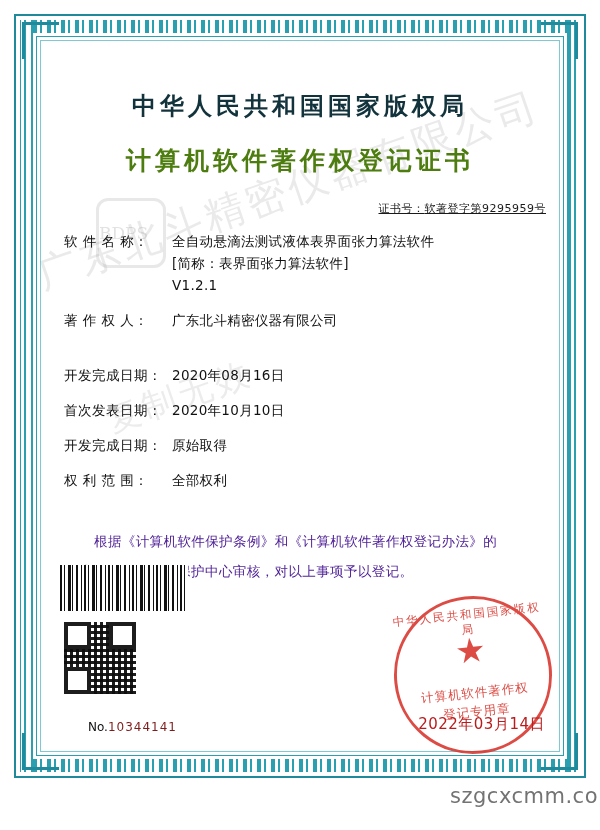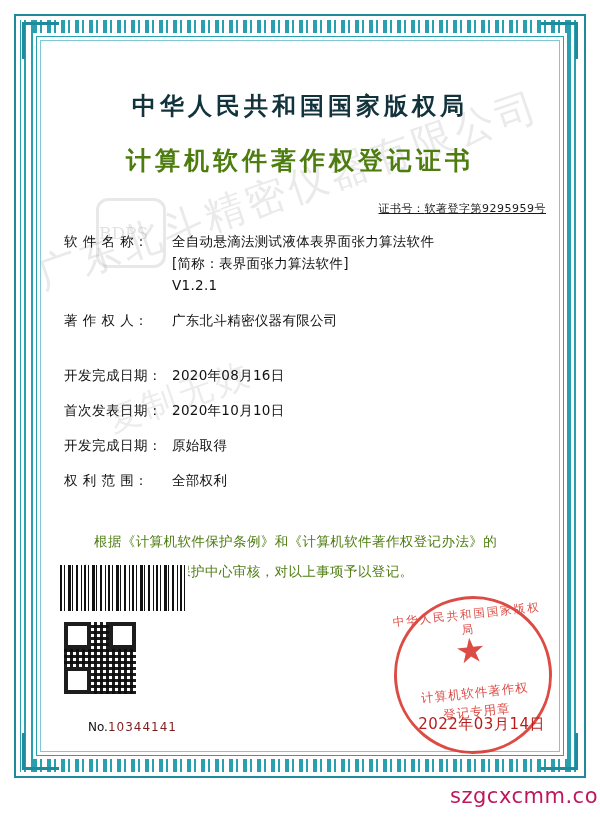--- a/index.html
+++ b/index.html
@@ -148,21 +148,21 @@
 
   .gap-lg { height: 20px; }
   .gap-md { height: 10px; }
 
   .statement {
     margin-top: 22px;
     padding-left: 18px;
     padding-right: 8px;
     font-size: 13.5px;
     line-height: 30px;
-    color: #4d7c0f;
+    color: #4c1d95;
     letter-spacing: 0.4px;
   }
   .statement .indent { display: block; text-indent: 28px; }
 
   
   .barcode-wrap {
     position: absolute;
     left: 60px;
     top: 565px;
     width: 128px;
@@ -325,21 +325,21 @@
     font-family: "DejaVu Serif", "Liberation Serif", serif;
     pointer-events: none;
   }
 
   
   .site-stamp {
     position: absolute;
     right: 2px;
     bottom: 22px;
     font-size: 21px;
-    color: #be185d;
+    color: #737373;
     font-family: "DejaVu Sans", "Liberation Sans", sans-serif;
     letter-spacing: 0.5px;
     text-align: center;
   }
 </style>
 </head>
 <body>
 
 <div class="cert-page">
 

